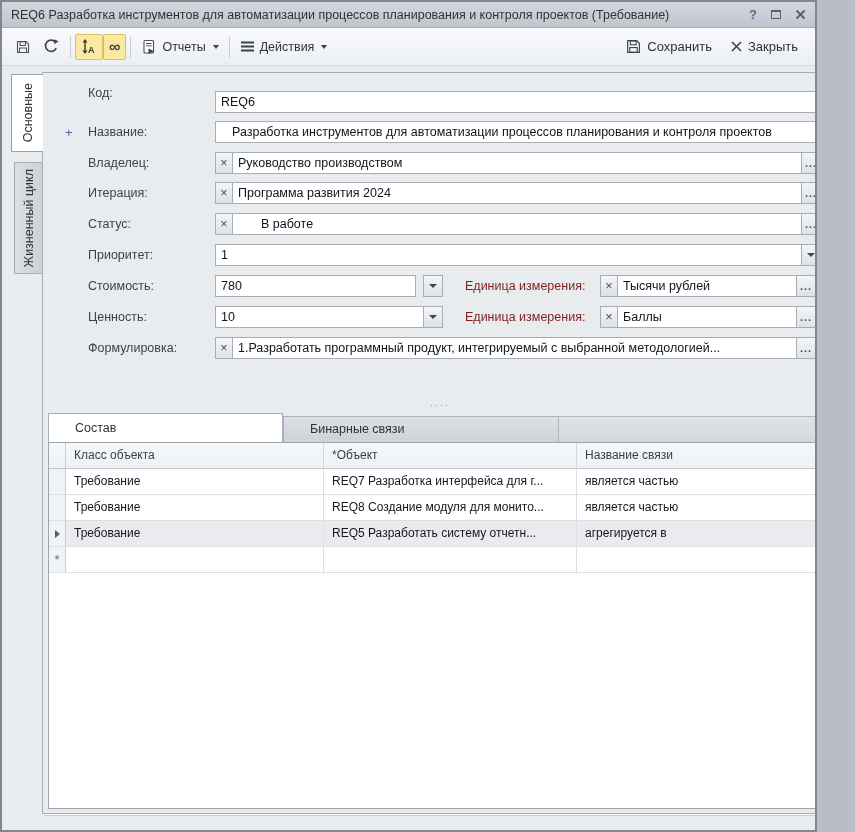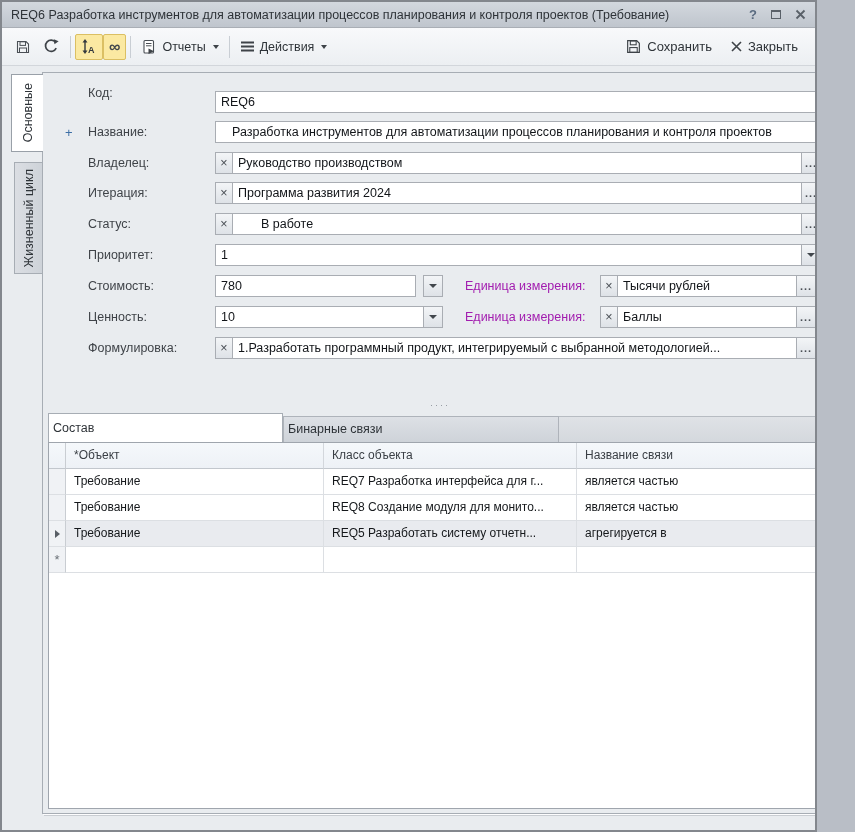--- a/index.html
+++ b/index.html
@@ -58,30 +58,30 @@
   .field { height:22px; border:1px solid #A9ADB3; background:#fff; font-size:12.5px; color:#121519;
            padding:0 5px; display:flex; align-items:center; white-space:nowrap; overflow:hidden; }
   .btn-sq { height:22px; border:1px solid #A9ADB3; background:linear-gradient(#F3F5F7,#DEE2E7);
             display:flex; align-items:center; justify-content:center; color:#4A4F55; cursor:default; }
   .clear-btn { width:18px; font-size:12.5px; }
   .ellipsis-btn { width:20px; margin-left:-1px; font-size:11px; font-weight:bold; letter-spacing:1px;
                   padding-bottom:4px; align-items:flex-end; }
   .drop-btn { width:20px; margin-left:-1px; }
   .drop-btn::after { content:""; width:0; height:0; border-left:4px solid transparent;
                      border-right:4px solid transparent; border-top:4px solid #41464C; }
-  .unit-label { position:absolute; width:134px; height:22px; font-size:12.5px; color:#a21caf;
+  .unit-label { position:absolute; width:134px; height:22px; font-size:12.5px; color:#7f1d1d;
                 display:flex; align-items:center; }
 
   
   .splitter { position:absolute; left:0; right:0; top:326px; height:12px; text-align:center;
               font-size:9px; letter-spacing:2px; color:#8A9098; cursor:row-resize; line-height:12px; }
 
   
   .bottabs { position:absolute; left:5px; top:340px; width:784px; height:29px; }
-  .btab { position:absolute; font-size:12.5px; color:#2E3338; padding-left:4px; cursor:default; }
+  .btab { position:absolute; font-size:12.5px; color:#2E3338; padding-left:26px; cursor:default; }
   .btab.active { left:0; top:0; width:235px; height:29px; line-height:29px; background:#FFFFFF;
                  border:1px solid #A7ADB4; border-bottom:none; z-index:2; }
   .btab.inactive { left:235px; top:3px; width:276px; height:26px; line-height:25px;
                    background:linear-gradient(#DDE0E5,#CED3D9); border:1px solid #AEB3BA; border-bottom:none; }
   .btab-filler { position:absolute; left:511px; top:3px; right:0; height:26px;
                  background:linear-gradient(#DFE2E6,#D4D8DD); border-top:1px solid #B7BCC2; }
 
   
   .tablebox { position:absolute; left:5px; top:369px; width:784px; height:367px;
               border:1px solid #9FA5AD; background:#fff; overflow:hidden; }
@@ -281,22 +281,22 @@
 
     <div class="bottabs">
       <div class="btab-filler"></div>
       <div class="btab inactive">Бинарные связи</div>
       <div class="btab active">Состав</div>
     </div>
 
     <div class="tablebox">
       <div class="trow header">
         <div class="rowhdr"></div>
+        <div class="cell">Класс объекта</div>
         <div class="cell">*Объект</div>
-        <div class="cell">Класс объекта</div>
         <div class="cell">Название связи</div>
       </div>
       <div class="trow">
         <div class="rowhdr"></div>
         <div class="cell">Требование</div>
         <div class="cell">REQ7 Разработка интерфейса для г...</div>
         <div class="cell">является частью</div>
       </div>
       <div class="trow">
         <div class="rowhdr"></div>

